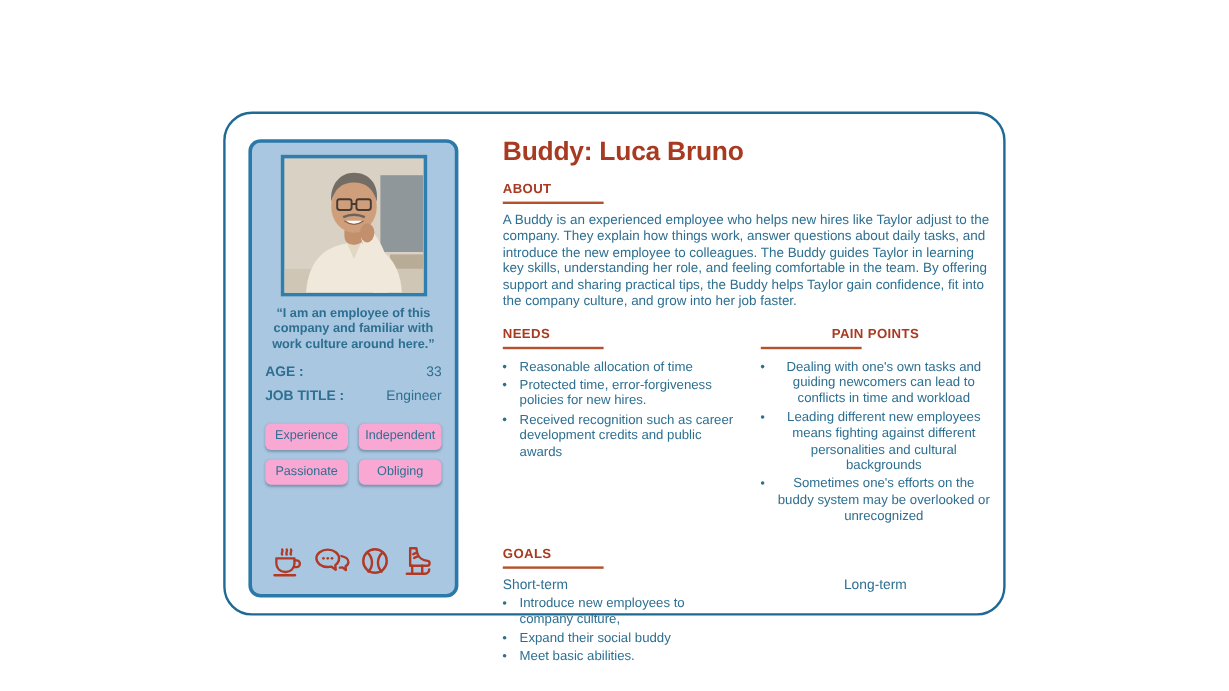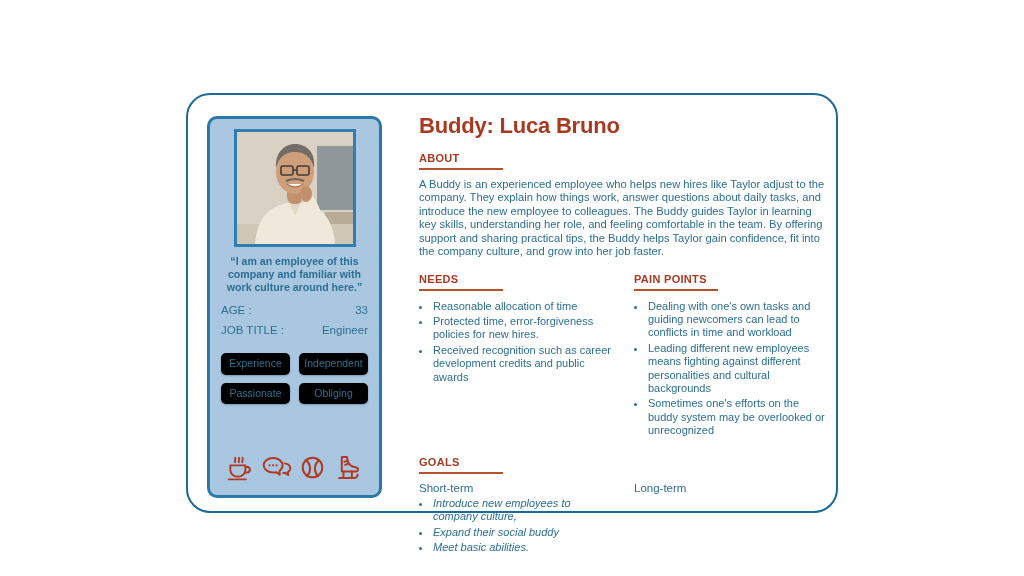--- a/index.html
+++ b/index.html
@@ -26,28 +26,28 @@
   .photo svg{display:block;}
   .quote{
     margin:8px 2px 4px 2px;color:#2d6f91;font-size:10.6px;line-height:1.22;
     font-weight:700;text-align:center;
   }
   .info{width:100%;margin-top:2px;}
   .info-row{
     display:flex;justify-content:space-between;align-items:baseline;
     color:#2d6f91;font-size:11.5px;line-height:1.8;
   }
-  .info-label{font-weight:400;}
+  .info-label{font-weight:700;}
   .info-value{font-weight:400;}
   .chips{
     width:100%;margin-top:12px;display:grid;grid-template-columns:1fr 1fr;
     column-gap:9px;row-gap:8px;
   }
   .chip{
-    background:#000000;border-radius:5px;box-shadow:0 1px 2px rgba(35,60,90,.35);
+    background:#f9a8d4;border-radius:5px;box-shadow:0 1px 2px rgba(35,60,90,.35);
     color:#2d6f91;font-size:10.5px;text-align:center;padding:5px 2px;line-height:1.1;
   }
   .icons{
     width:100%;margin-top:auto;display:flex;justify-content:space-between;
     align-items:flex-end;padding:0 5px 6px 5px;box-sizing:border-box;
   }
   .icons svg{display:block;}
   
   .main{position:absolute;left:231px;top:18px;width:406px;}
   .title{
@@ -55,28 +55,28 @@
   }
   .sec-head{
     margin:0;color:#a83a21;font-size:11px;font-weight:700;letter-spacing:.3px;
   }
   .sec-rule{width:84px;height:2px;background:#b5512c;margin-top:4px;}
   .about-p{
     margin:8px 0 0 0;color:#2d6f91;font-size:11.2px;line-height:1.2;
   }
   .two-col{display:flex;margin-top:14px;}
   .col-l{width:215px;flex:none;box-sizing:border-box;padding-right:22px;}
-  .col-r{width:191px;flex:none;}
+  .col-r{width:191px;flex:none;text-align:center;}
   ul.blist{
     margin:9px 0 0 13px;padding:0;color:#2d6f91;font-size:11px;line-height:1.22;
   }
   ul.blist li{margin:0 0 2px 0;padding-left:1px;}
   .goals{margin-top:16px;}
   .goal-sub{color:#2d6f91;font-size:11.5px;margin:8px 0 0 0;}
-  .goals ul.blist{margin-top:3px;font-style:italic;}
+  .goals ul.blist{margin-top:3px;}
 </style>
 </head>
 <body>
 
 <div class="stage">
   <div class="card">
 
     <aside class="sidebar">
       <div class="photo">
         <svg width="116" height="112" viewBox="0 0 116 112">

